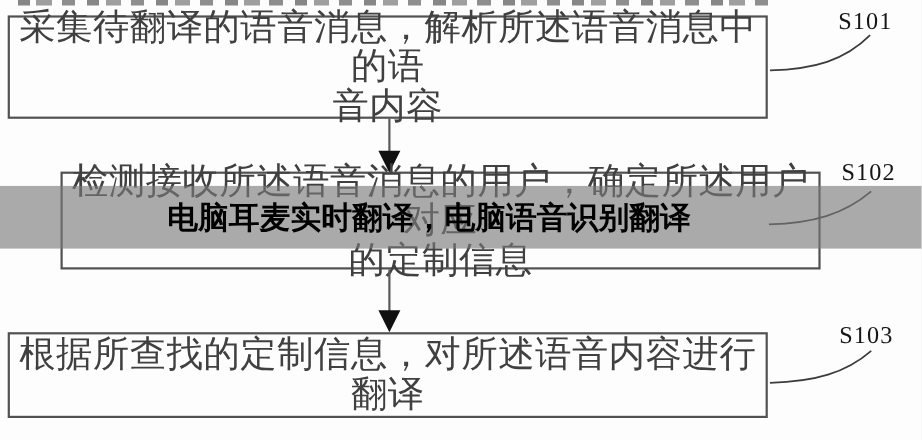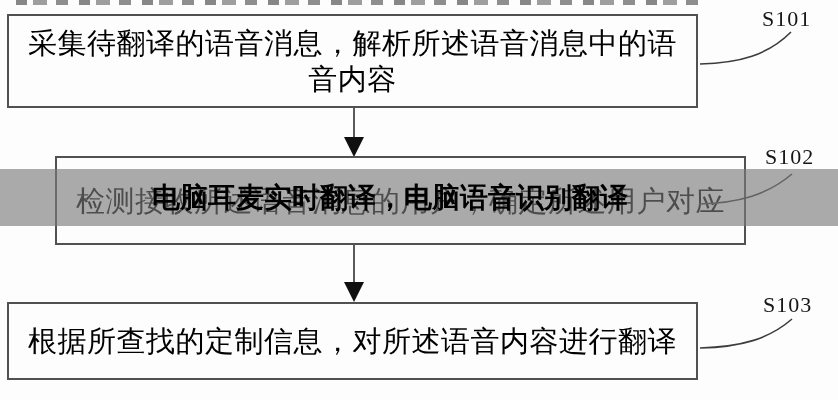--- a/index.html
+++ b/index.html
@@ -31,23 +31,23 @@
     position: absolute;
     left: 7px;
     width: 691px;
     box-sizing: border-box;
     border: 2px solid #515151;
     display: flex;
     flex-direction: column;
     align-items: center;
     justify-content: center;
     z-index: 2;
-    color: #000000;
+    color: #404040;
     font-family: "Liberation Serif", "DejaVu Serif", serif;
-    font-size: 29px;
+    font-size: 33px;
     line-height: 36px;
     text-align: center;
     letter-spacing: 0.5px;
   }
   .flow-box-1 { top: 14px;  height: 94px; }
   .flow-box-2 { top: 156px; height: 89px; margin-left: 48px; }
   .flow-box-3 { top: 302px; height: 78px; }
 
   
   .flow-arrow { position: absolute; z-index: 2; }
@@ -129,20 +129,21 @@
     <span>音内容</span>
   </div>
 
   <div class="flow-arrow flow-arrow-1">
     <span class="shaft"></span>
     <span class="head"></span>
   </div>
 
   <div class="flow-box flow-box-2">
     <span>检测接收所述语音消息的用户，确定所述用户对应</span>
+    <span>的定制信息</span>
   </div>
 
   <div class="flow-arrow flow-arrow-2">
     <span class="shaft"></span>
     <span class="head"></span>
   </div>
 
   <div class="flow-box flow-box-3">
     <span>根据所查找的定制信息，对所述语音内容进行翻译</span>
   </div>

